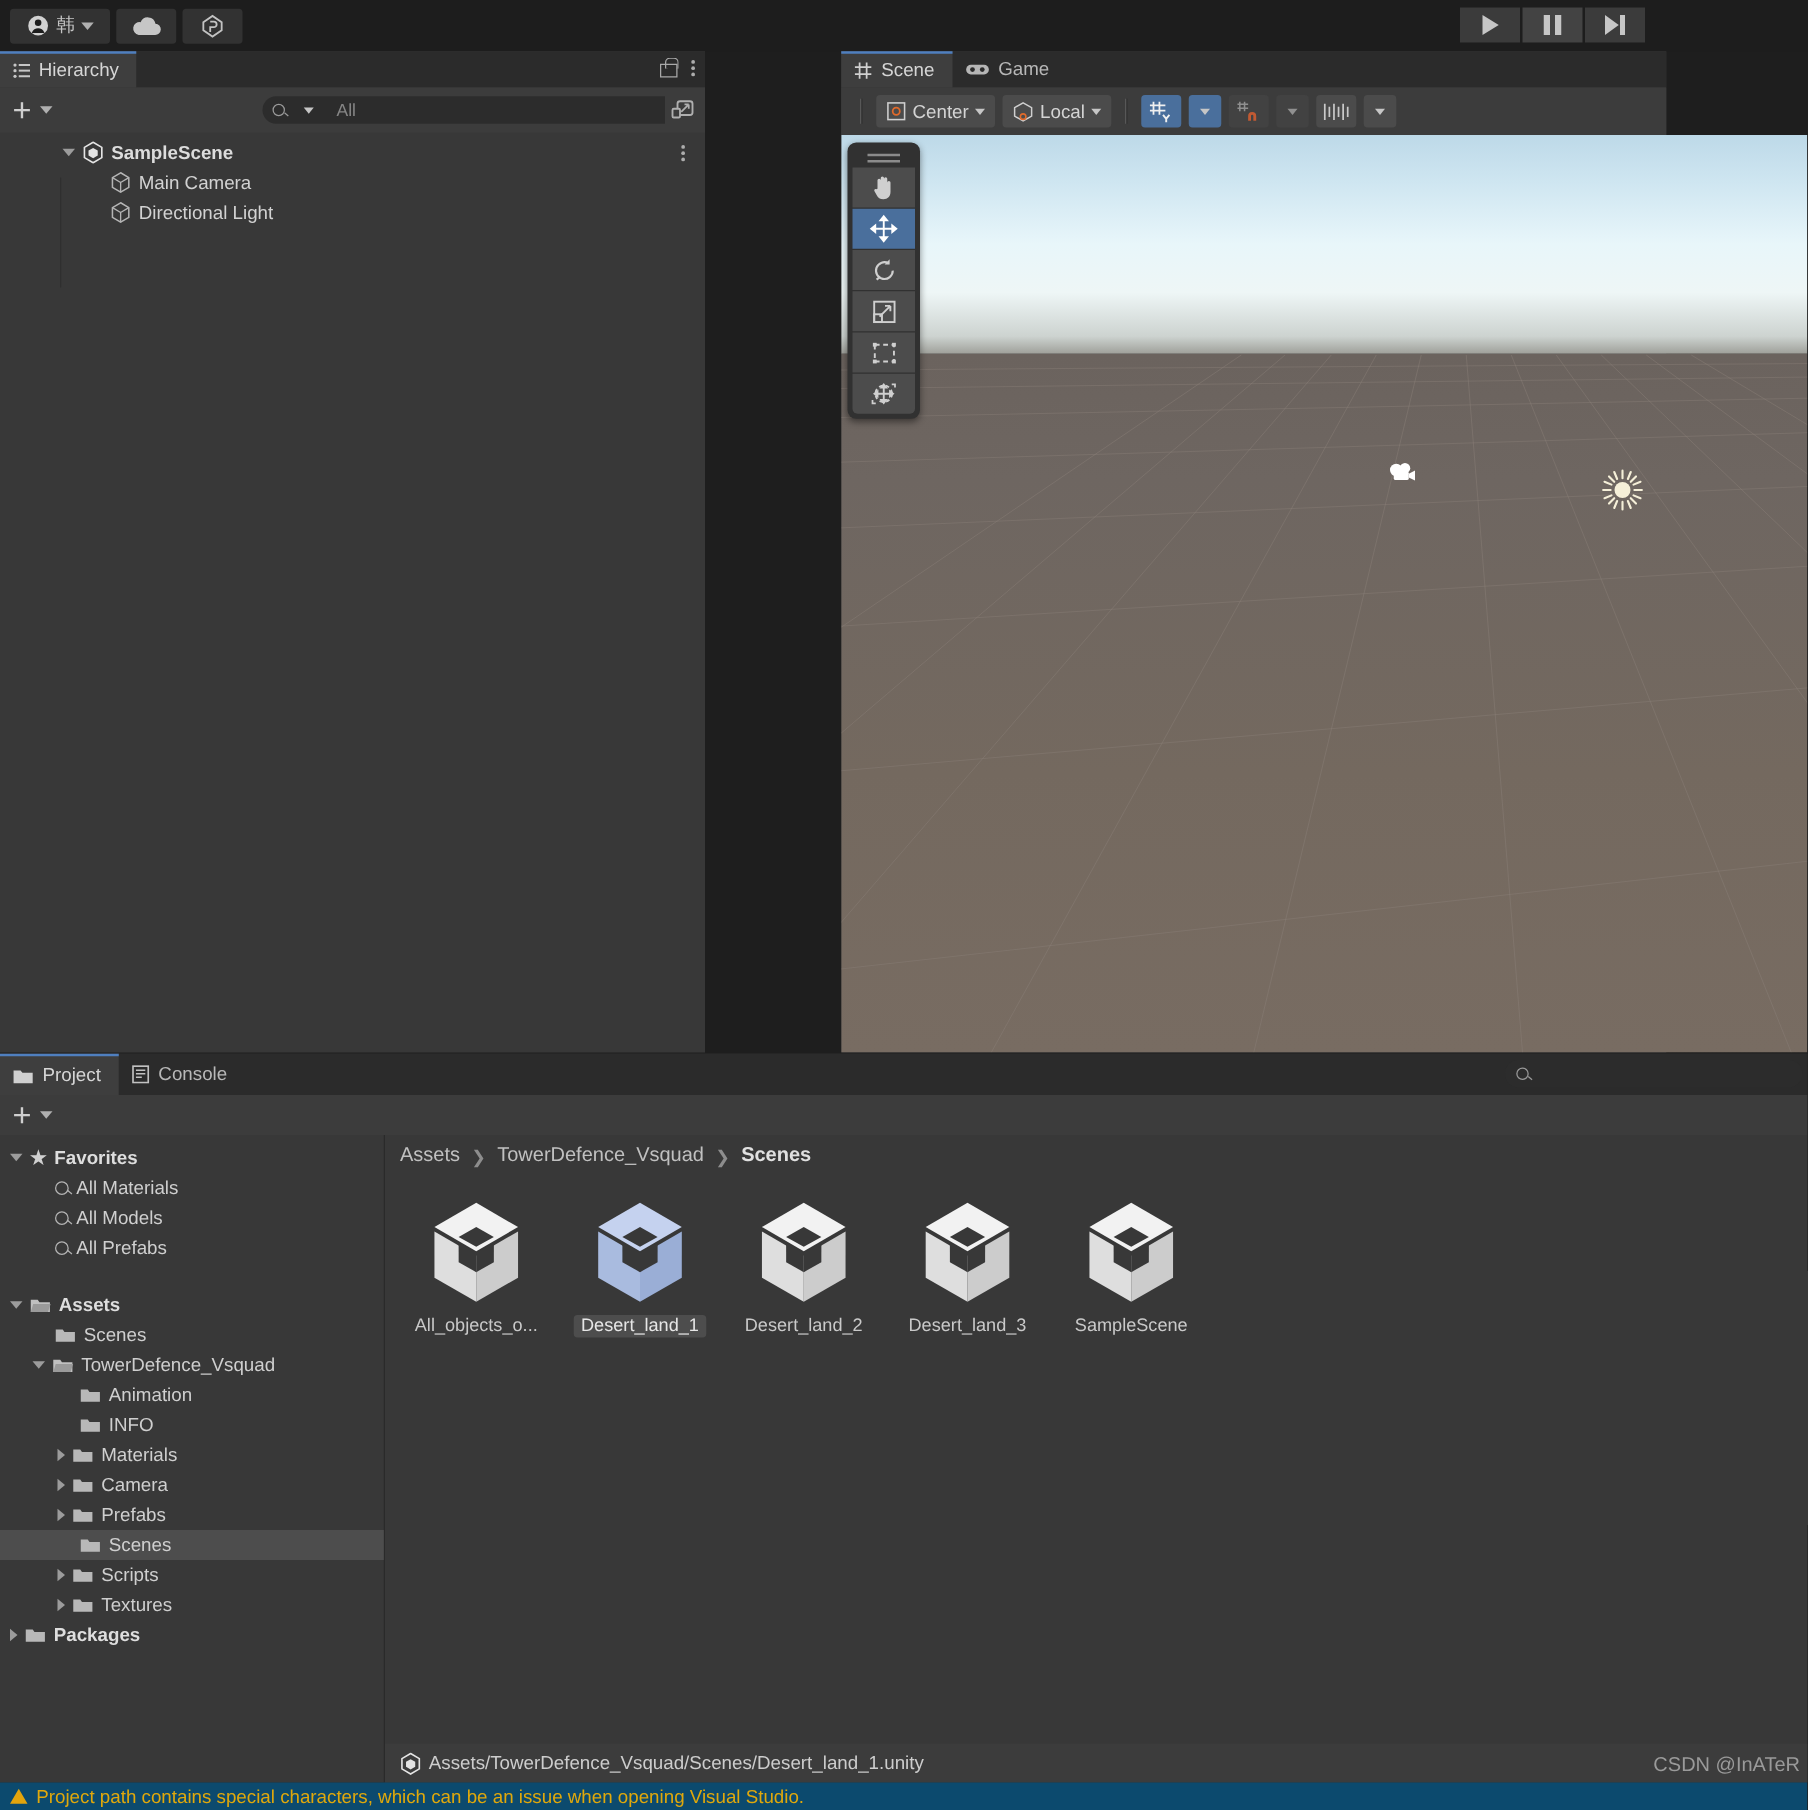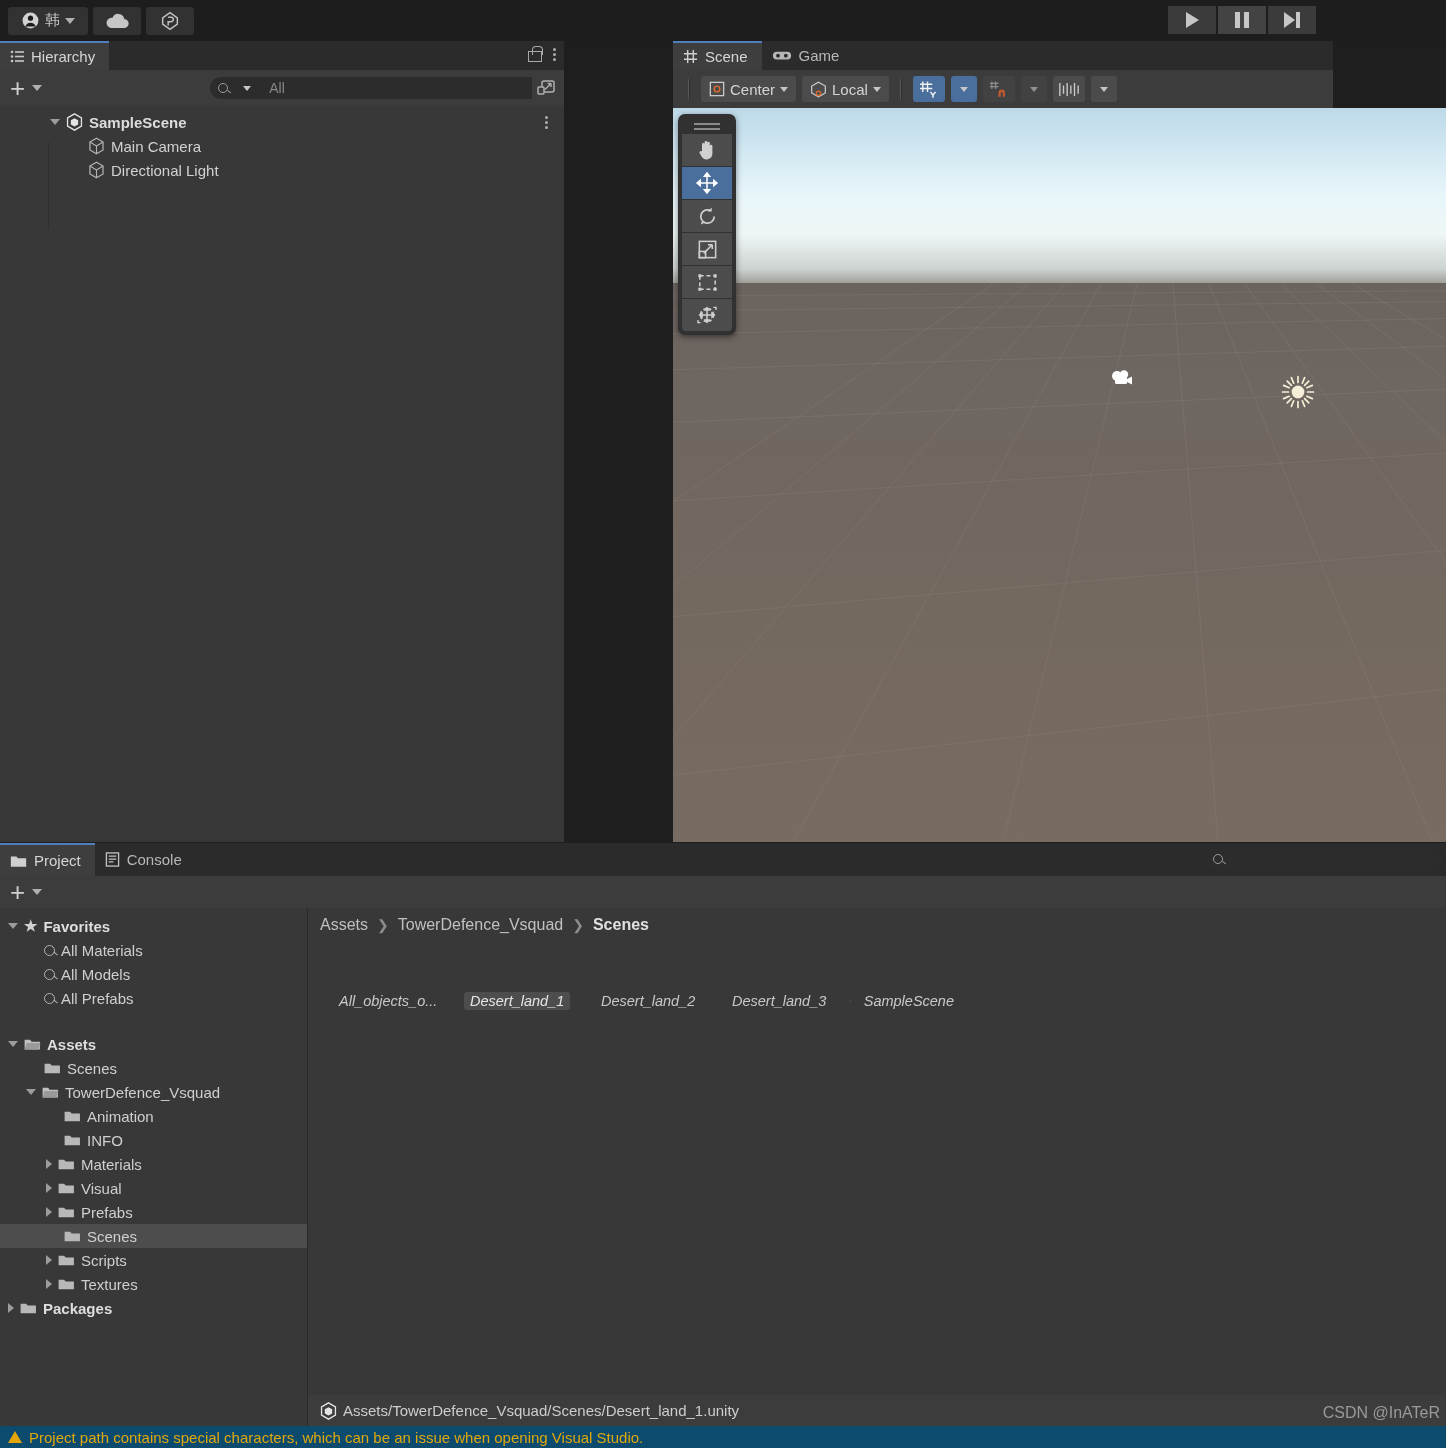--- a/index.html
+++ b/index.html
@@ -211,21 +211,21 @@
 
   .pj-content { flex: 1; background: #383838; position: relative; }
   .breadcrumb {
     height: 33px; display: flex; align-items: center; gap: 9px; padding: 0 12px;
     font-size: 16px; color: #c0c0c0;
   }
   .bc-sep { color: #8d8d8d; font-size: 14px; }
   .bc-last { font-weight: bold; color: #e0e0e0; }
   .asset-grid { display: flex; padding: 16px 16px 0 18px; gap: 21px; }
   .asset {
-    width: 110px; display: flex; align-items: center; gap: 7px; cursor: default; font-style: italic;
+    width: 110px; display: flex; flex-direction: column; align-items: center; gap: 7px; cursor: default;
   }
   .asset-icon { width: 88px; height: 88px; }
   .asset-label {
     font-size: 14.5px; color: #c9c9c9; white-space: nowrap; padding: 1px 6px; border-radius: 3px;
   }
   .asset.sel .asset-label { background: #4d4d4d; color: #e6e6e6; }
 
   .pathbar {
     position: absolute; left: 0; bottom: 0; width: 100%; height: 31px; background: #3c3c3c;
     display: flex; align-items: center; gap: 6px; padding: 0 12px; font-size: 15px; color: #cdcdcd;
@@ -626,21 +626,21 @@
           <svg class="folder" viewBox="0 0 18 14">
               <path d="M0.5 1.8h6l1.5 2h9v8.4H0.5z" fill="#b8b8b8"></path>
             </svg>
           <span>Materials</span>
         </div>
         <div class="trow" style="padding-left:46px">
           <span class="tri-r"></span>
           <svg class="folder" viewBox="0 0 18 14">
               <path d="M0.5 1.8h6l1.5 2h9v8.4H0.5z" fill="#b8b8b8"></path>
             </svg>
-          <span>Visual</span>
+          <span>Camera</span>
         </div>
         <div class="trow" style="padding-left:46px">
           <span class="tri-r"></span>
           <svg class="folder" viewBox="0 0 18 14">
               <path d="M0.5 1.8h6l1.5 2h9v8.4H0.5z" fill="#b8b8b8"></path>
             </svg>
           <span>Prefabs</span>
         </div>
         <div class="trow sel" style="padding-left:64px">
           <svg class="folder" viewBox="0 0 18 14">

